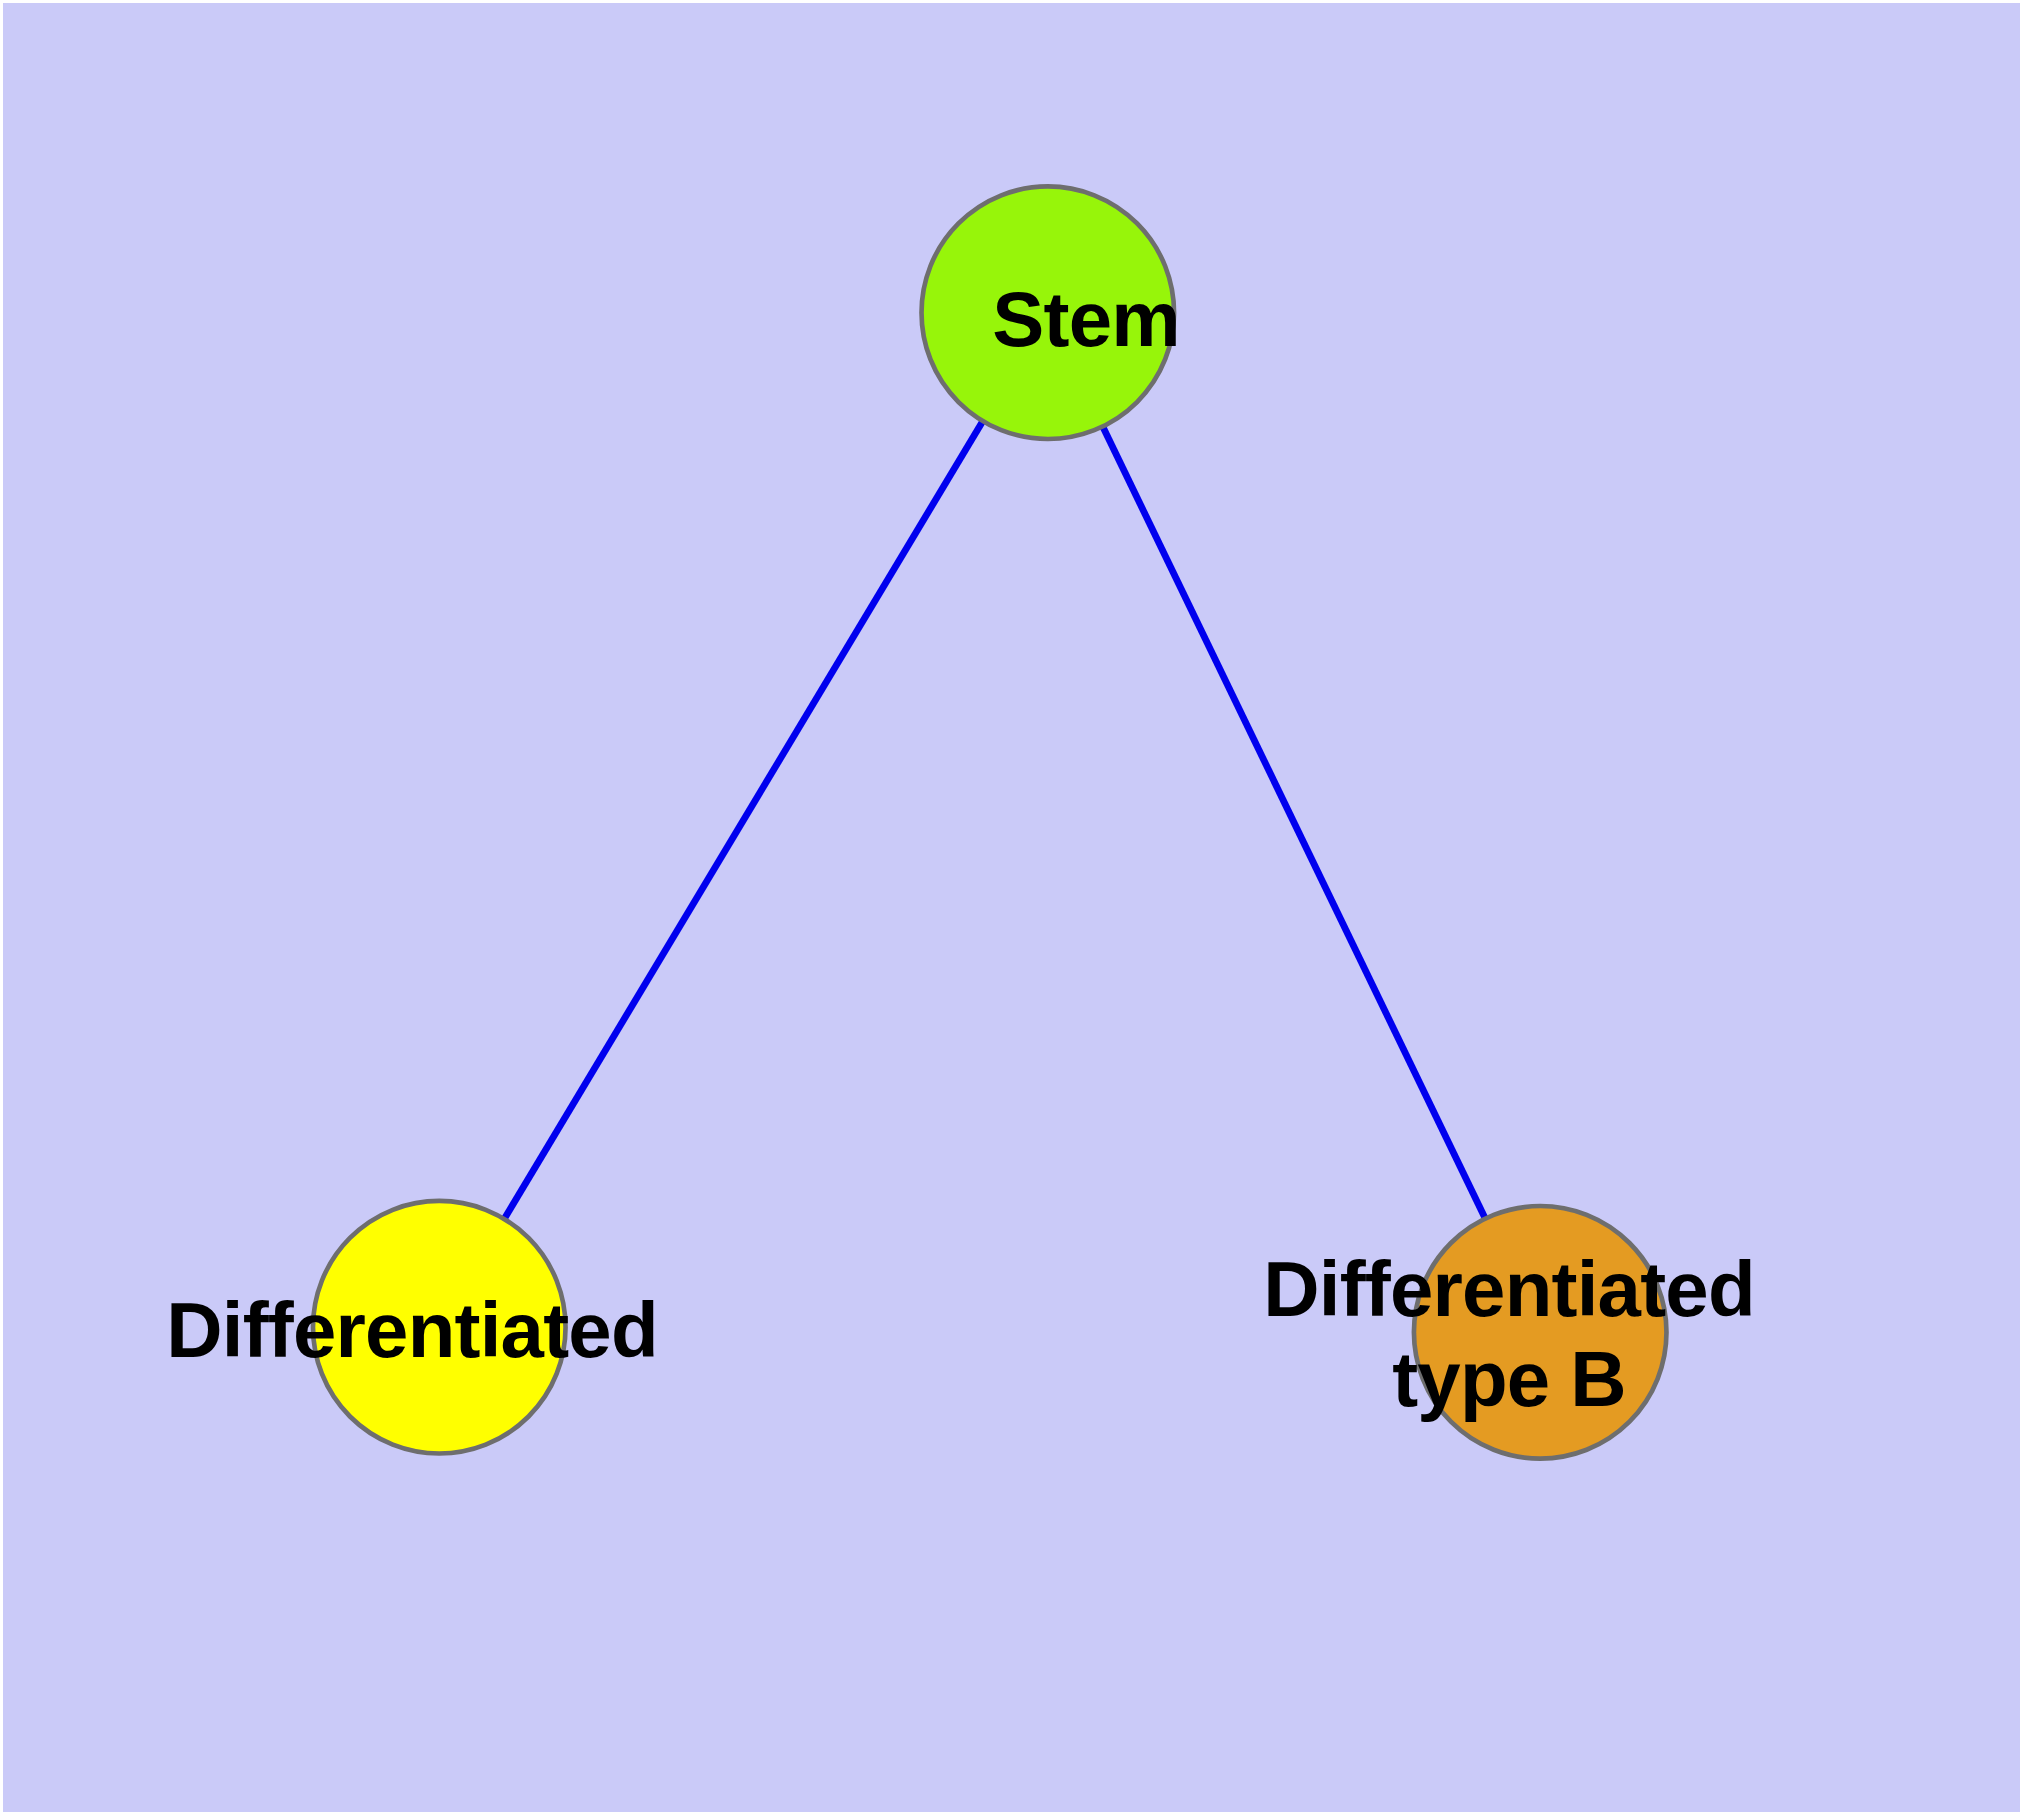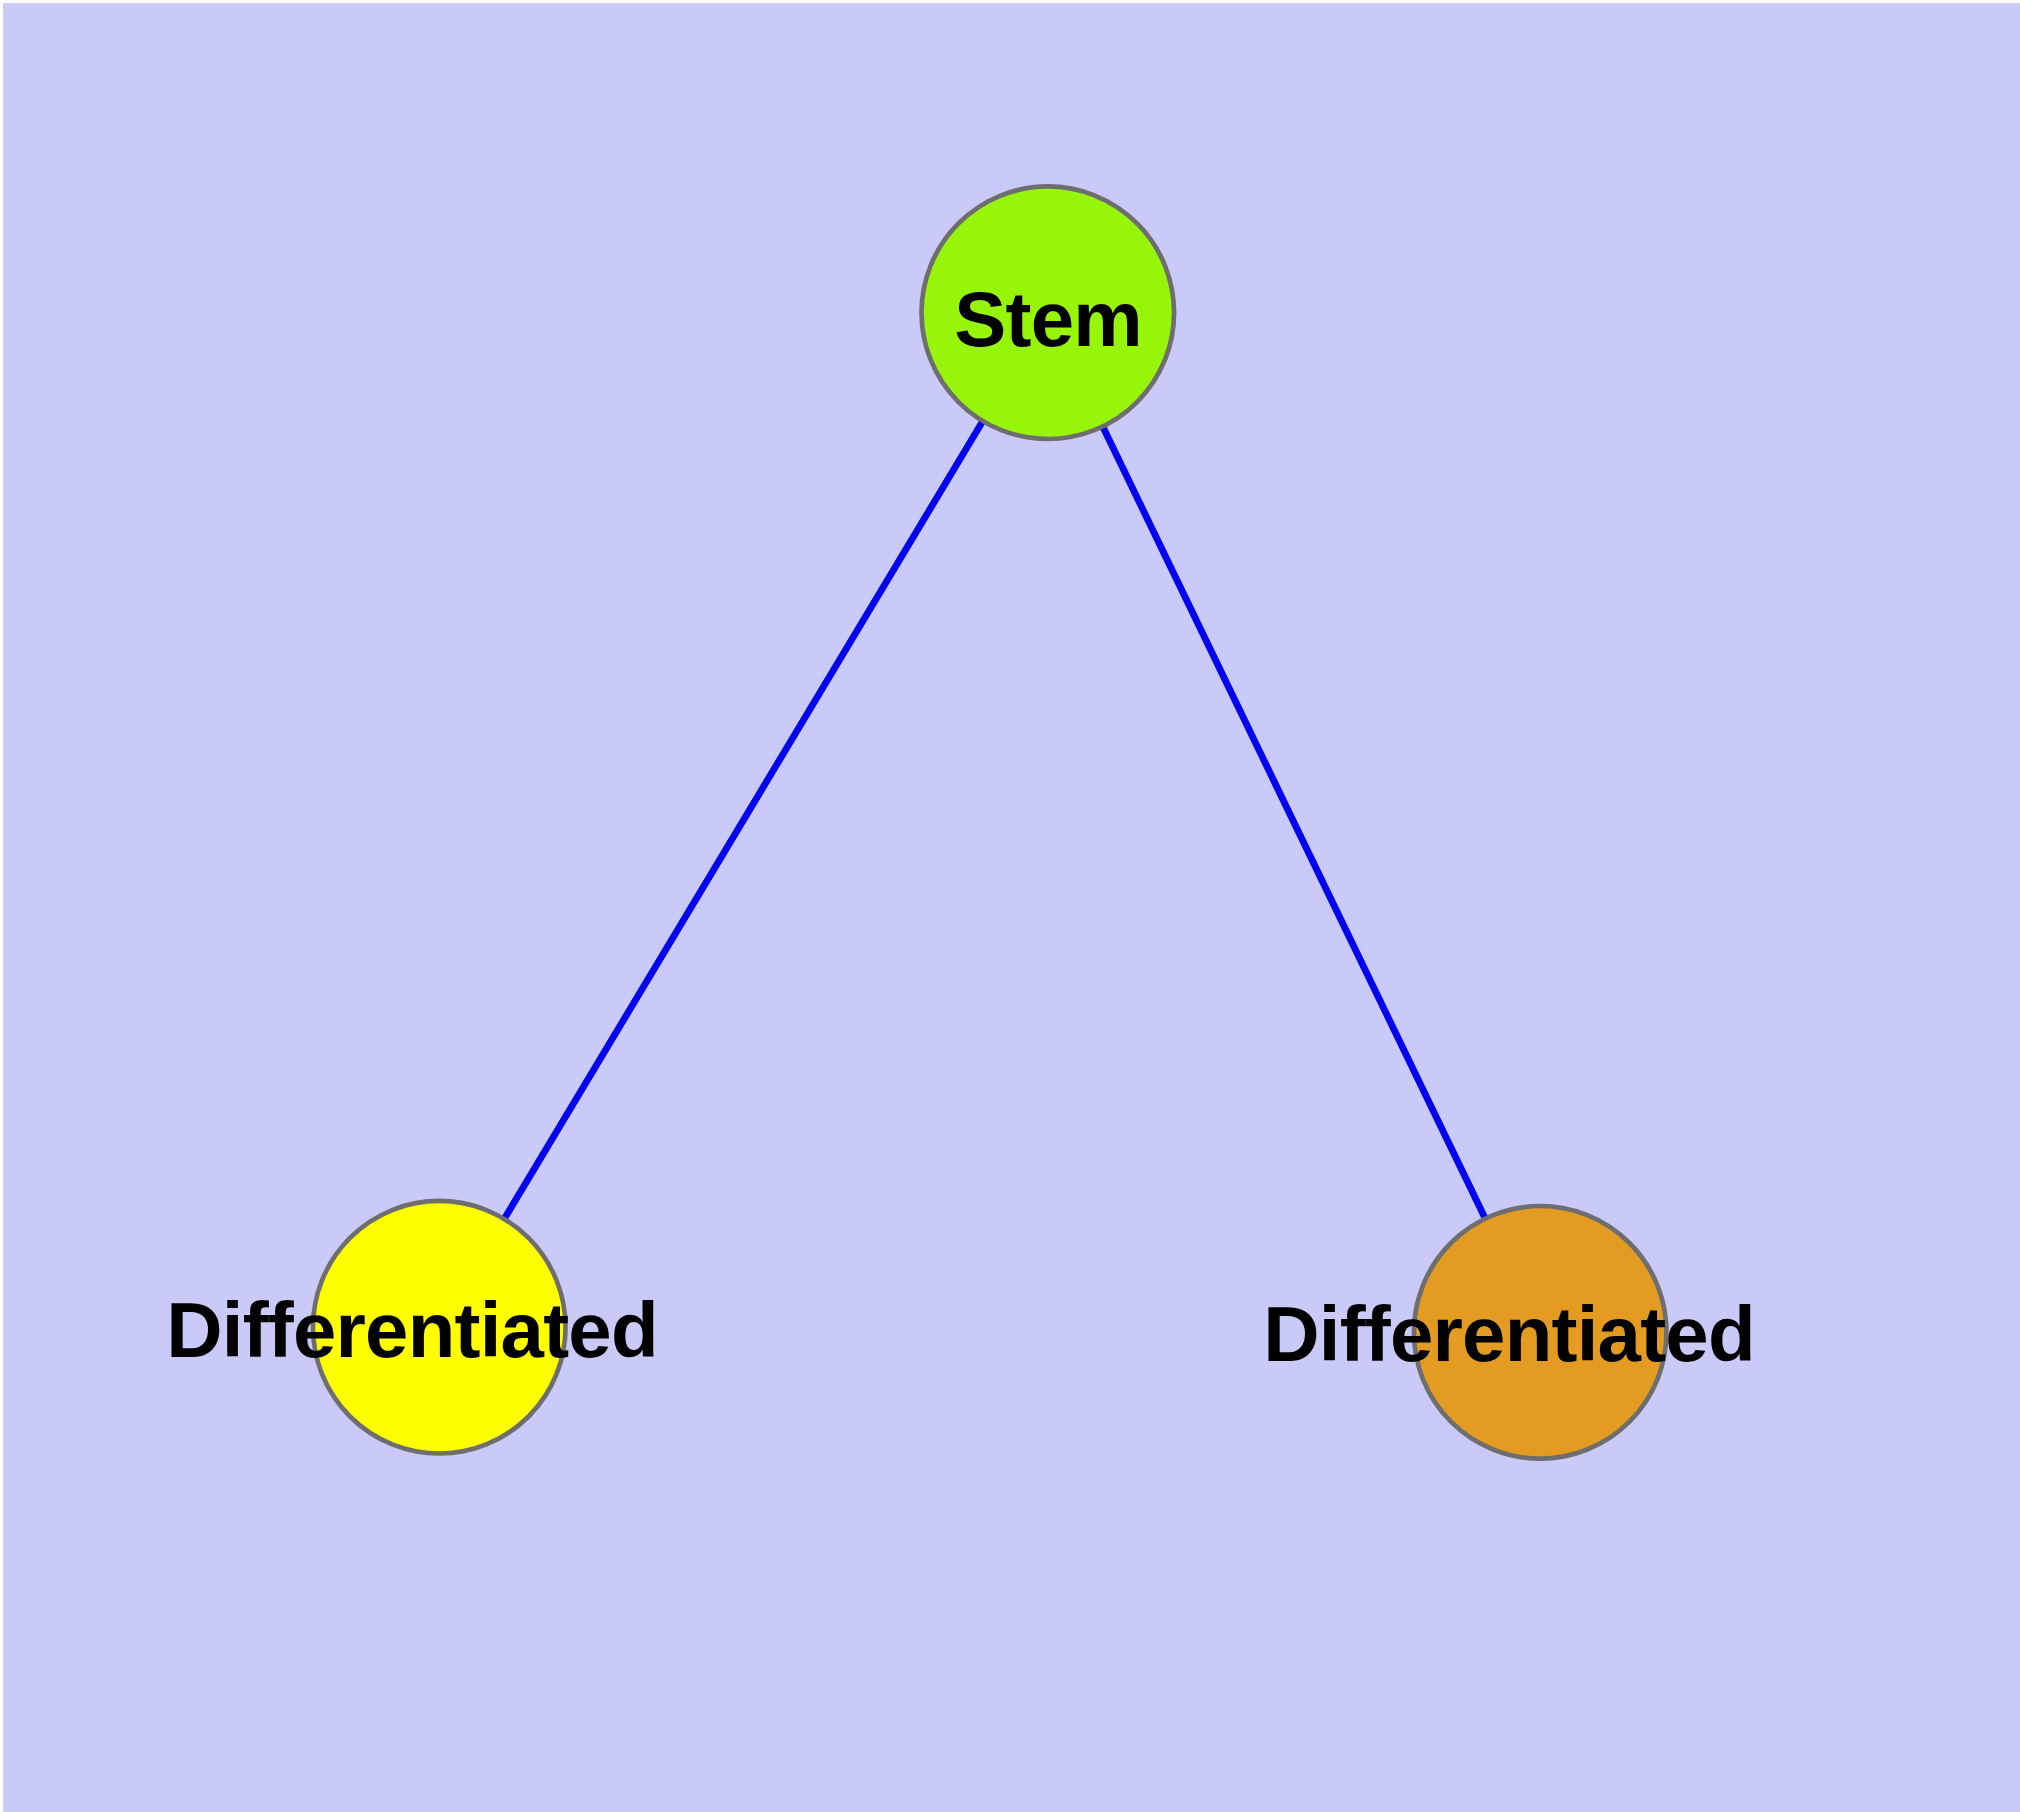--- a/index.html
+++ b/index.html
@@ -59,26 +59,27 @@
   <svg class="graph" width="2021" height="1812" viewBox="0 0 2384 2138">
 
     <line x1="1236" y1="369" x2="518" y2="1566" stroke-width="8" stroke="#0000EE"></line>
     <line x1="1236" y1="369" x2="1817" y2="1572" stroke-width="8" stroke="#0000EE"></line>
 
     <circle cx="1236" cy="369" r="149" stroke-width="5.5" fill="#97F50A" stroke="#6E6E6E"></circle>
     <circle cx="518" cy="1566" r="149" stroke-width="5.5" fill="#FFFF00" stroke="#6E6E6E"></circle>
     <circle cx="1817" cy="1572" r="149" stroke-width="5.5" fill="#E49B22" stroke="#6E6E6E"></circle>
   </svg>
 
-  <div class="node-label" id="label-stem" style="color: rgb(0, 0, 0);">Stem</div>
+  <div class="node-label" id="label-stem" style="color: rgb(0, 0, 0); margin-left: 38px;">Stem</div>
 
   <div class="node-label" id="label-a" style="color: rgb(0, 0, 0);">
     <div>Differentiated</div>
   </div>
 
   <div class="node-label" id="label-b" style="color: rgb(0, 0, 0);">
     <div>Differentiated</div>
+    <div>type B</div>
   </div>
 
   <div class="edge-strip-top"></div>
   <div class="edge-strip-left"></div>
 </div>
 
 
 </body></html>

